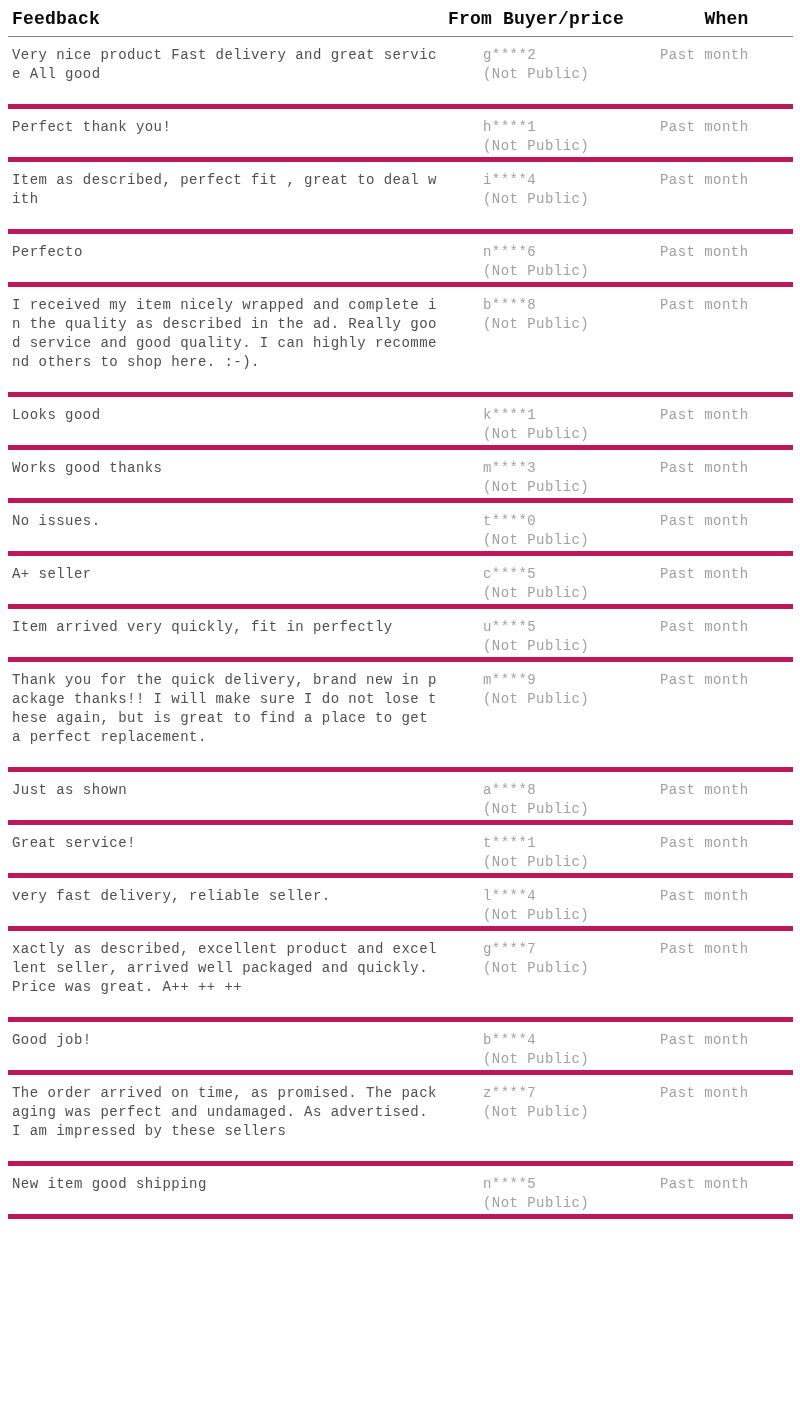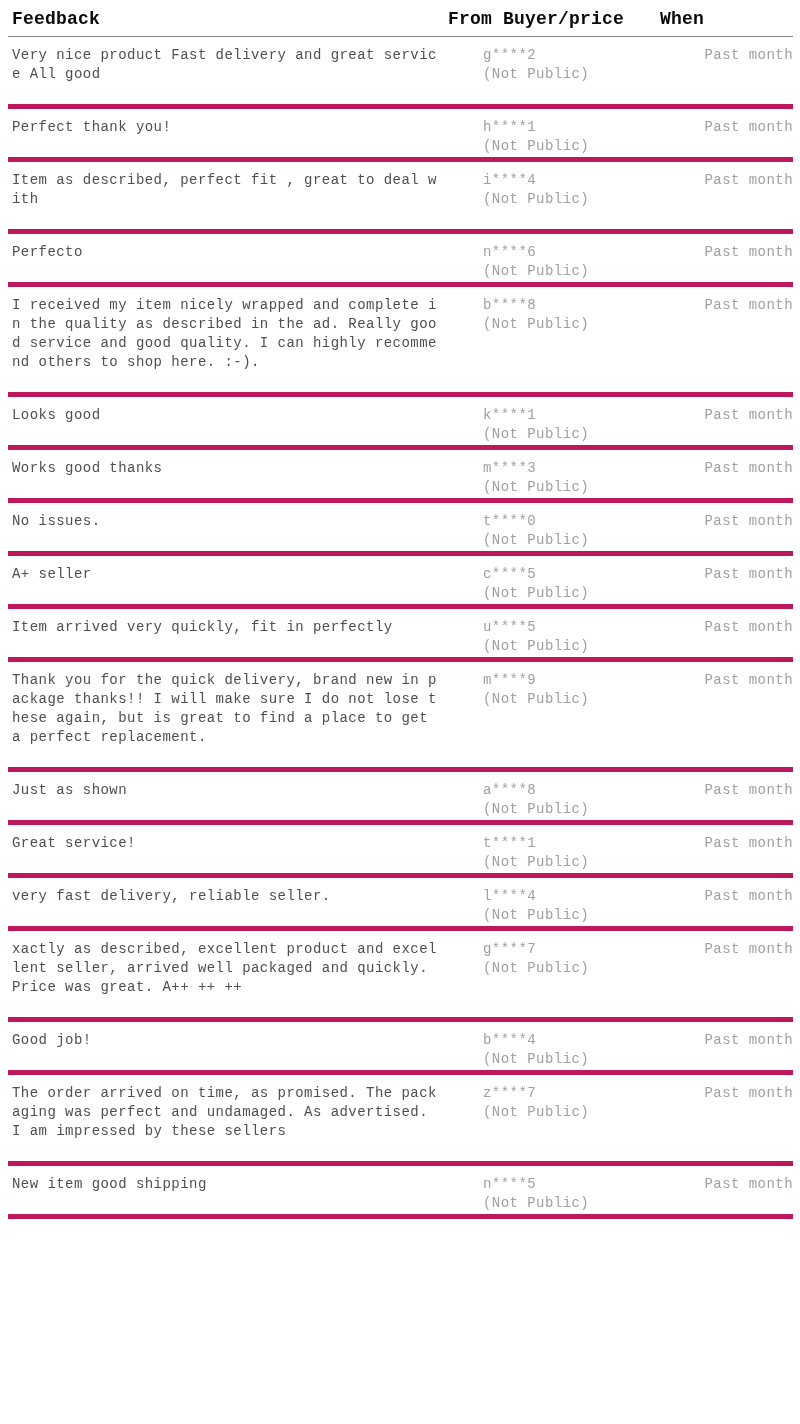--- a/index.html
+++ b/index.html
@@ -29,21 +29,21 @@
     font-size: 18px;
     line-height: 24px;
     font-weight: bold;
     color: #0a0a0a;
     text-align: left;
     padding: 7px 0 5px 0;
     border-bottom: 1px solid #848484;
     letter-spacing: 0.2px;
   }
   thead th.h-feedback { padding-left: 4px; }
-  thead th.h-when { }
+  thead th.h-when { text-align: center; }
 
   tbody tr {
     border-bottom: 5px solid #be185d;
   }
   tbody td {
     vertical-align: top;
     font-size: 14px;
     line-height: 19px;
     letter-spacing: 0.45px;
   }
@@ -52,21 +52,21 @@
     padding: 9px 4px 20px 4px;
     word-break: break-all;
   }
   td.cell-buyer {
     color: #a0a0a0;
     padding: 9px 0 0 35px;
     white-space: nowrap;
   }
   td.cell-when {
     color: #a0a0a0;
-    text-align: right;
+    text-align: left;
     padding: 9px 0 0 0;
     white-space: nowrap;
   }
   .buyer-id, .buyer-privacy { display: block; }
 </style>
 </head>
 <body>
 
 <div class="feedback-table-wrap">
   <table class="feedback-table">

